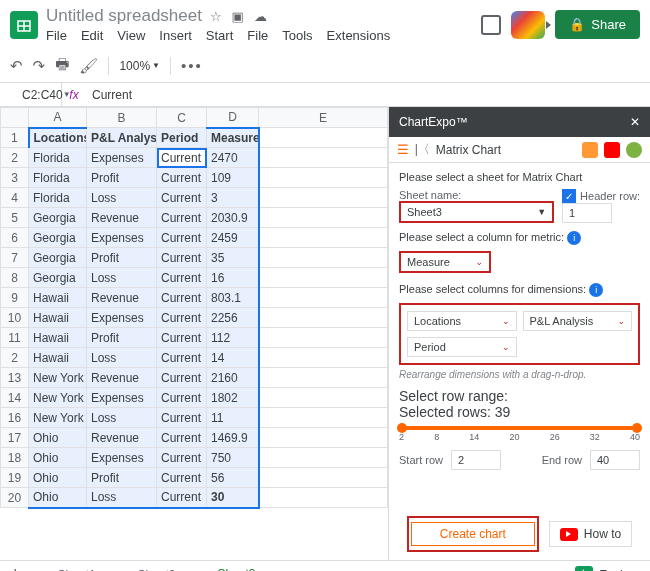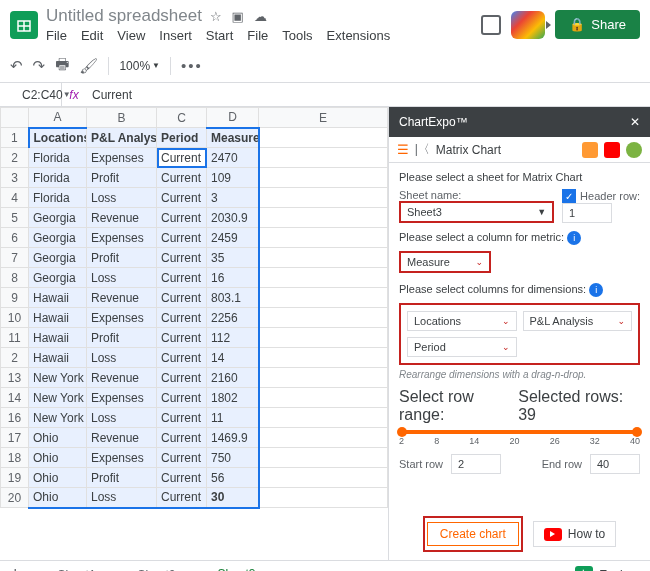--- a/index.html
+++ b/index.html
@@ -74,28 +74,28 @@
 .lbl { font-size: 11px; color: #5f6368; }
 .select-box, .ibox { border: 1px solid #dadce0; padding: 3px 6px; font-size: 11px; display: flex; align-items: center; justify-content: space-between; background: #fff; }
 .select-box .arr { font-size: 9px; }
 .red-box { border: 2px solid #c5221f; }
 .select-box.sm { width: 92px; }
 .hbox { display: flex; align-items: center; gap: 4px; }
 .chk { width: 14px; height: 14px; background: #1a73e8; display: inline-flex; align-items: center; justify-content: center; color: #fff; font-size: 10px; }
 .info { width: 14px; height: 14px; border-radius: 50%; background: #1a73e8; color: #fff; font-size: 9px; display: inline-flex; align-items: center; justify-content: center; }
 .dim-grid { border: 2px solid #c5221f; padding: 6px; display: grid; grid-template-columns: 1fr 1fr; gap: 6px; margin-bottom: 4px; }
 .note { font-size: 10px; color: #80868b; font-style: italic; margin-bottom: 8px; }
-.slider-row { display: flex; justify-content: space-between; font-size: 16px; margin-bottom: 2px; }
+.slider-row { display: flex; justify-content: center; font-size: 14px; margin-bottom: 2px; flex-direction: column; }
 .slider { position: relative; height: 4px; background: #ff6600; border-radius: 2px; margin: 6px 0 2px 0; }
 .slider .knob { position: absolute; width: 10px; height: 10px; background: #ff6600; border-radius: 50%; top: -3px; }
 .slider .k1 { left: -2px; } .slider .k2 { right: -2px; }
 .ticks { display: flex; justify-content: space-between; font-size: 9px; color: #5f6368; margin-bottom: 8px; }
 .panel-footer { padding: 8px 10px; display: flex; align-items: center; gap: 10px; justify-content: center; }
 .create-btn { border: 2px solid #c5221f; padding: 4px 2px; }
-.create-btn-inner { border: 1px solid #ff6600; color: #ff6600; padding: 4px 12px; font-size: 12px; background: #fff; cursor: pointer; }
+.create-btn-inner { border: 1px solid #ff6600; color: #ff6600; padding: 4px 28px; font-size: 12px; background: #fff; cursor: pointer; }
 .howto { border: 1px solid #dadce0; padding: 5px 10px; display: flex; align-items: center; gap: 6px; cursor: pointer; font-size: 12px; }
 .yt-icon { width: 18px; height: 13px; background: #ff0000; border-radius: 3px; position: relative; }
 .yt-icon::after { content: ""; position: absolute; left: 6px; top: 3px; border-left: 5px solid #fff; border-top: 3.5px solid transparent; border-bottom: 3.5px solid transparent; }
 
 
 .tabs { display: flex; align-items: center; border-top: 1px solid #dadce0; height: 28px; font-size: 12px; }
 .tabs .left { display: flex; align-items: center; gap: 10px; padding: 0 10px; }
 .tab { padding: 5px 10px; cursor: pointer; display: flex; align-items: center; gap: 4px; color: #5f6368; }
 .tab.active { color: #188038; border-bottom: 2px solid #188038; }
 .tab .dd { font-size: 8px; }

